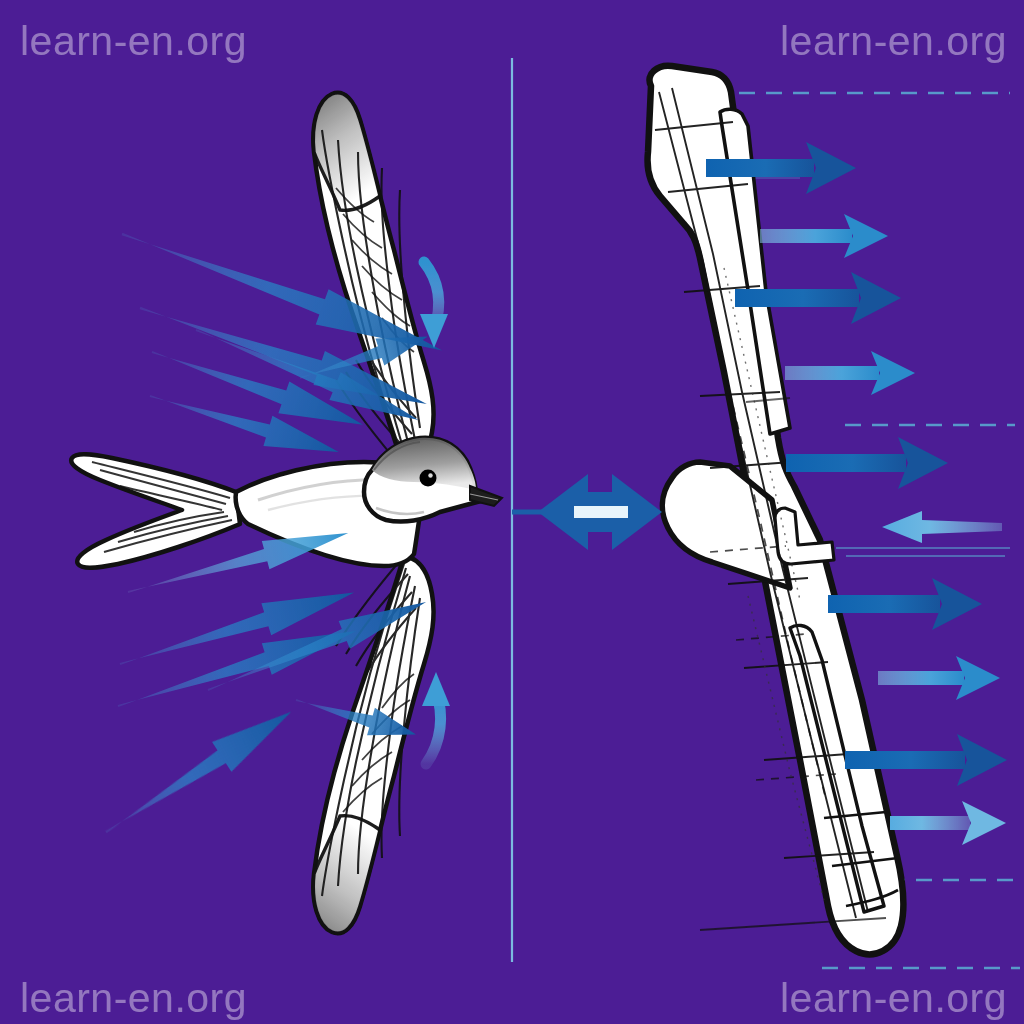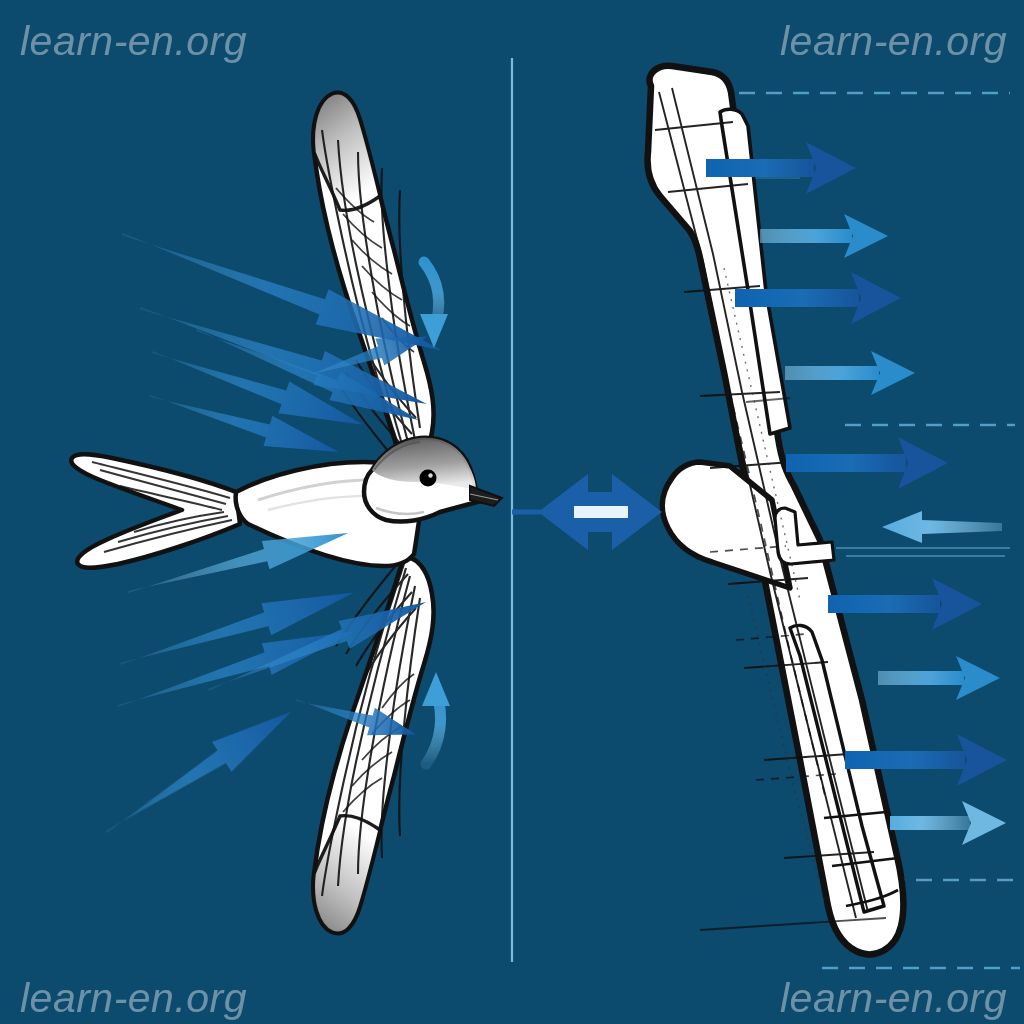--- a/index.html
+++ b/index.html
@@ -34,21 +34,21 @@
     user-select: none;
   }
   .wm-tl { left: 20px;  top: 18px; }
   .wm-tr { left: 780px; top: 18px; }
   .wm-bl { left: 20px;  top: 975px; }
   .wm-br { left: 780px; top: 975px; }
 </style>
 </head>
 <body style="background: rgb(169, 216, 238);">
 
-<div id="stage" style="background: #0c4a6e; font-style: italic;">
+<div id="stage" style="background: #4c1d95;">
 
   <svg class="layer" viewBox="0 0 1024 1024">
     <defs>
 
       <linearGradient id="gTaperA" x1="0" y1="0" x2="1" y2="0">
         <stop offset="0%" stop-color="#4ba3da" stop-opacity="0.15"></stop>
         <stop offset="45%" stop-color="#2a82c6" stop-opacity="0.75"></stop>
         <stop offset="100%" stop-color="#14579f" stop-opacity="1"></stop>
       </linearGradient>
       <linearGradient id="gTaperLight" x1="0" y1="0" x2="1" y2="0">

